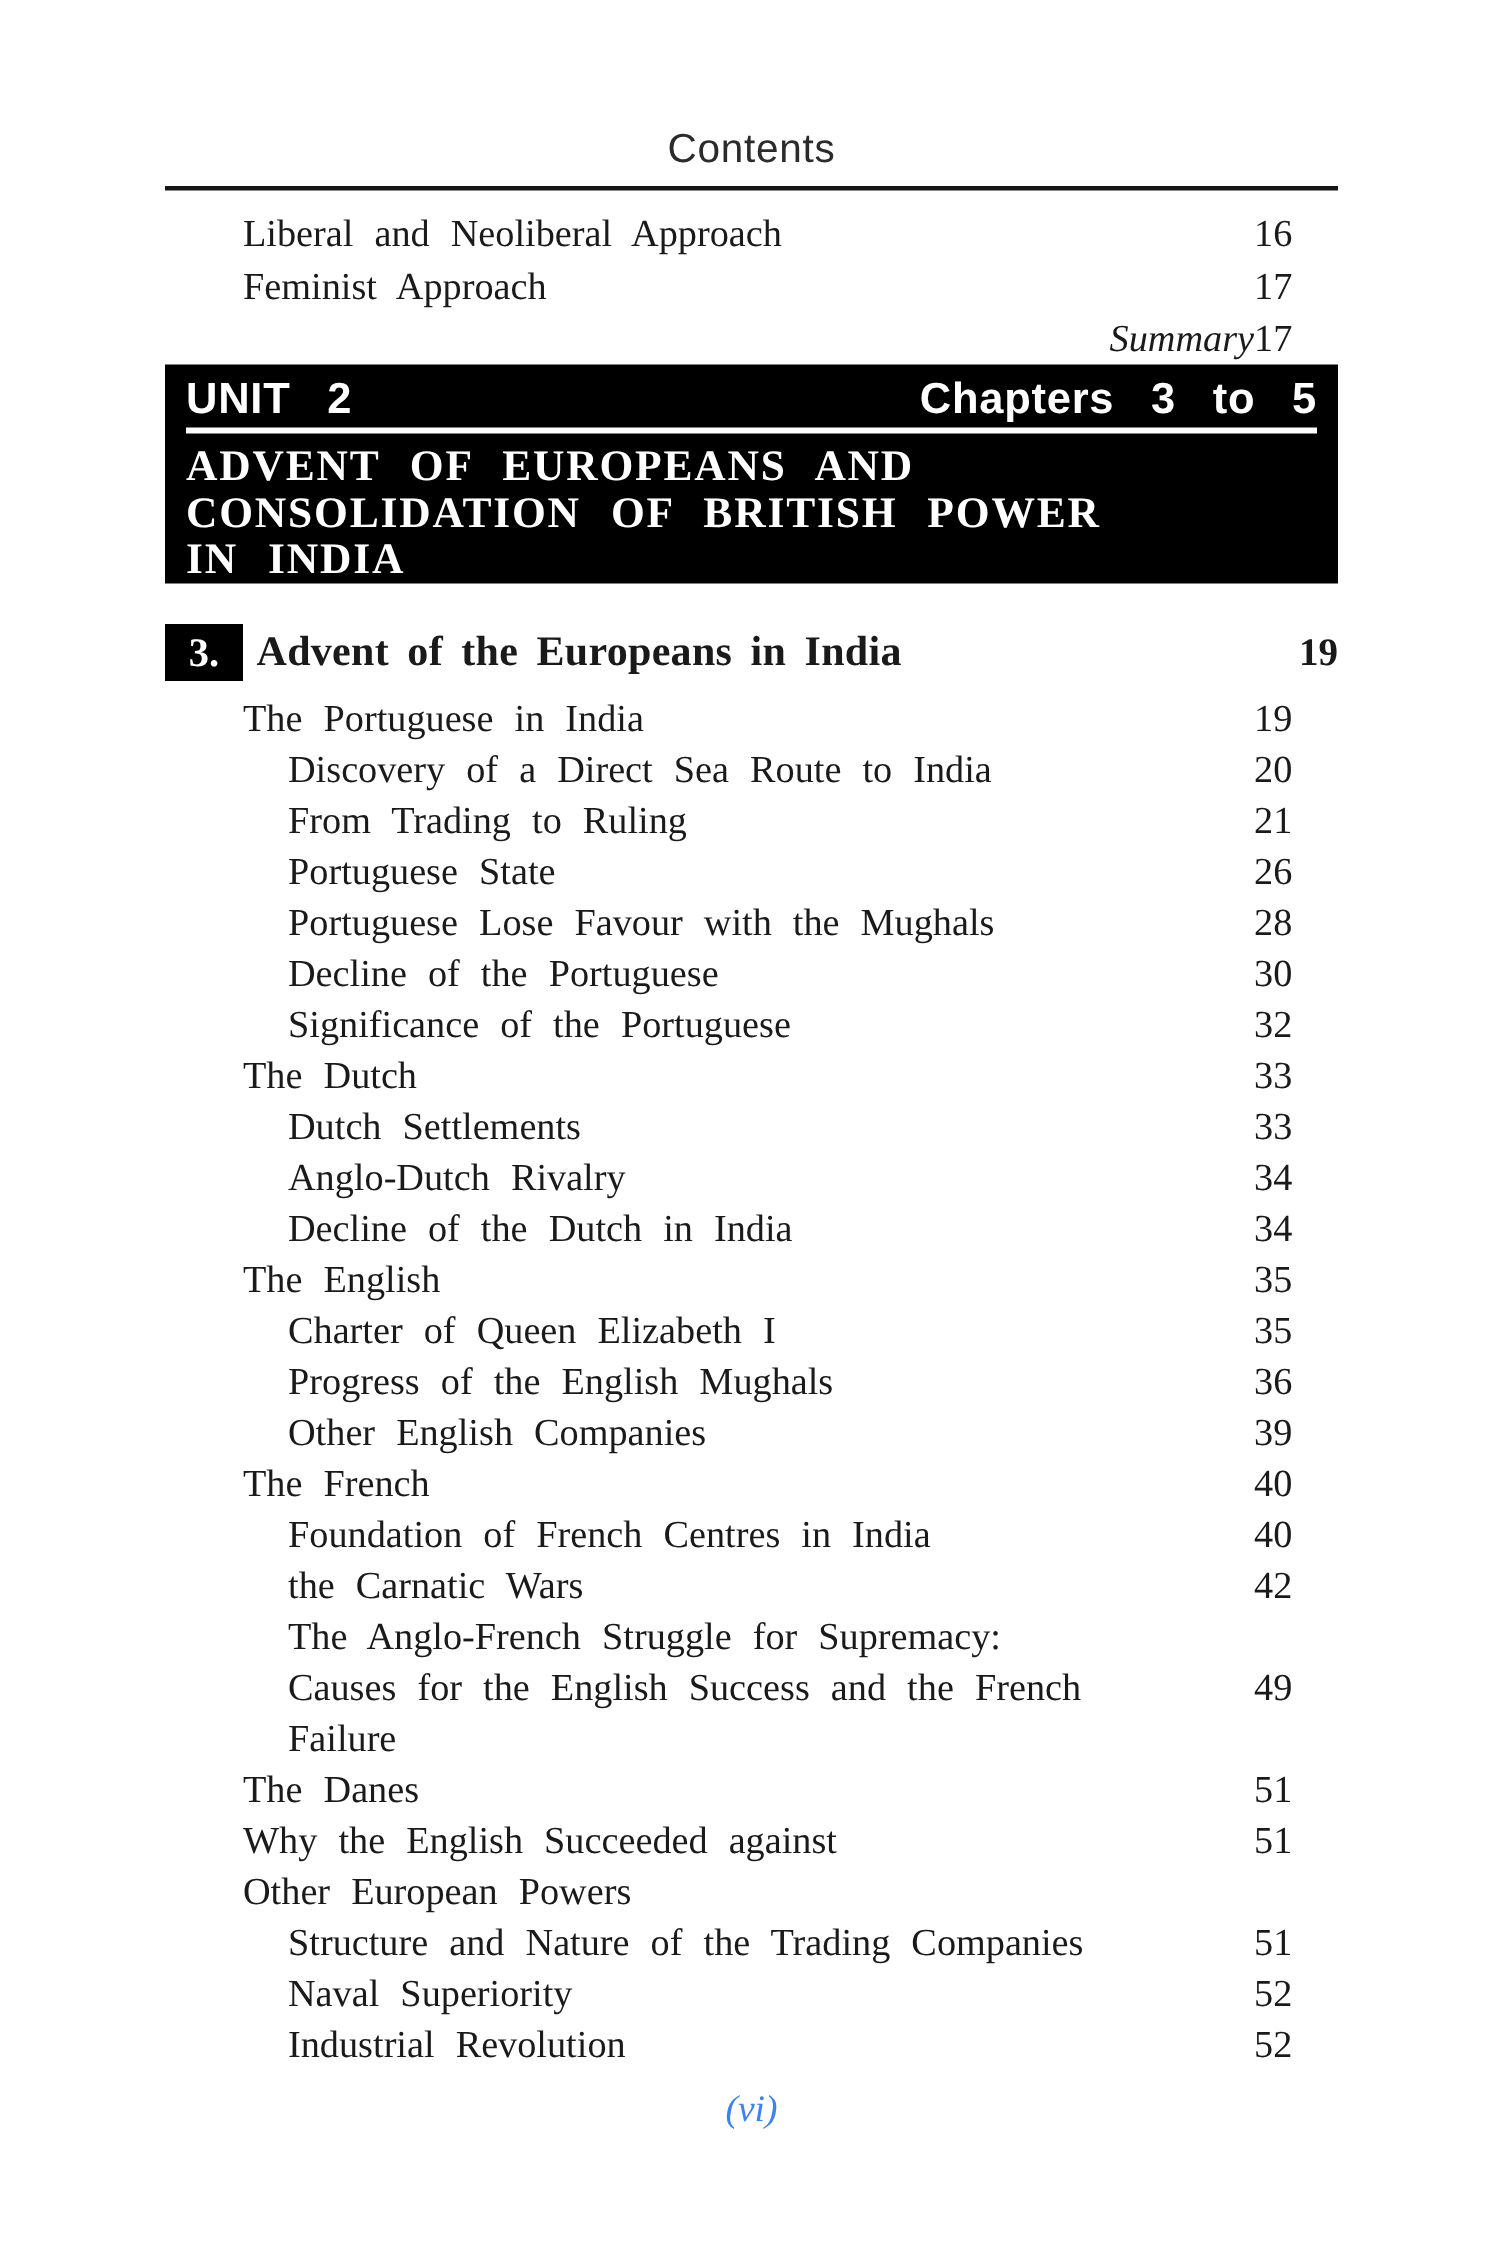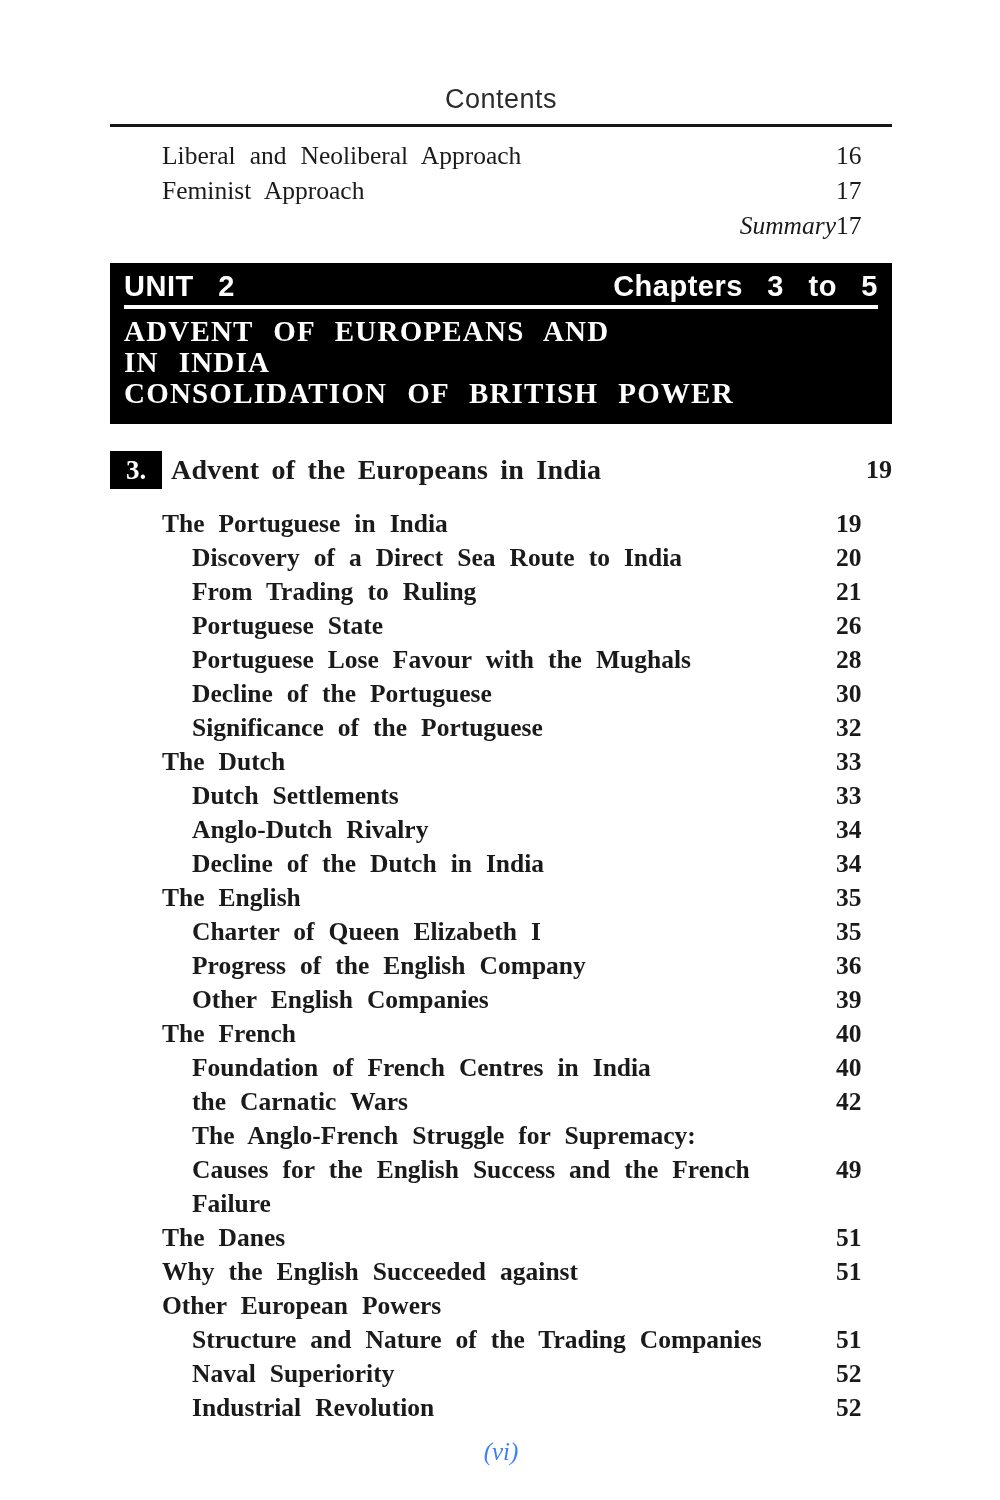--- a/index.html
+++ b/index.html
@@ -48,24 +48,23 @@
   .toc-row.level-1 > .toc-label { padding-left: 52px; }
   .toc-row.level-2 > .toc-label { padding-left: 82px; }
   .toc-label { flex: 1; }
   .toc-page {
     min-width: 56px;
     word-spacing: 0;
   }
   .toc-row.italic .toc-label { font-style: italic; text-align: right; }
   
   .unit-banner {
-    margin-top: 20px;
     background: #000000;
     color: #ffffff;
-    padding: 7px 14px 15px 14px;
+    padding: 7px 14px 0 14px;
   }
   .banner-head {
     display: flex;
     justify-content: space-between;
     align-items: baseline;
     font-family: "Liberation Sans", sans-serif;
     font-weight: 700;
     font-size: 29px;
     line-height: 33px;
     letter-spacing: 0.5px;
@@ -108,21 +107,21 @@
     font-size: 28px;
     word-spacing: 0.18em;
     letter-spacing: 0.2px;
   }
   .chapter-page {
     font-size: 26px;
     min-width: 56px;
     text-align: right;
   }
   
-  .main-list { margin-top: 18px; font-weight: bold; }
+  .main-list { margin-top: 8px; }
   .page-footer {
     margin-top: 10px;
     text-align: center;
     font-style: italic;
     font-size: 25px;
     line-height: 34px;
     color: #3b82f6;
   }
 </style>
 </head>
@@ -156,22 +155,22 @@
     </div>
 
   <div class="unit-banner">
     <div class="banner-head">
       <span>UNIT 2</span>
       <span>Chapters 3 to 5</span>
     </div>
     <hr class="banner-rule">
     <div>
       <div class="banner-title-line">ADVENT OF EUROPEANS AND</div>
+      <div class="banner-title-line">CONSOLIDATION OF BRITISH POWER</div>
       <div class="banner-title-line">IN INDIA</div>
-      <div class="banner-title-line">CONSOLIDATION OF BRITISH POWER</div>
     </div>
   </div>
 
   <div class="chapter-row">
     <div class="chapter-num">3.</div>
     <div class="chapter-title">Advent of the Europeans in India</div>
     <div class="chapter-page">19</div>
   </div>
 
   <div class="main-list" id="main-list">
@@ -248,21 +247,21 @@
         <div class="toc-page">35</div>
       </div>
       <div class="toc-row level-2">
         <div class="toc-label">
           <div>Charter of Queen Elizabeth I</div>
         </div>
         <div class="toc-page">35</div>
       </div>
       <div class="toc-row level-2">
         <div class="toc-label">
-          <div>Progress of the English Company</div>
+          <div>Progress of the English Mughals</div>
         </div>
         <div class="toc-page">36</div>
       </div>
       <div class="toc-row level-2">
         <div class="toc-label">
           <div>Other English Companies</div>
         </div>
         <div class="toc-page">39</div>
       </div>
       <div class="toc-row level-1">

